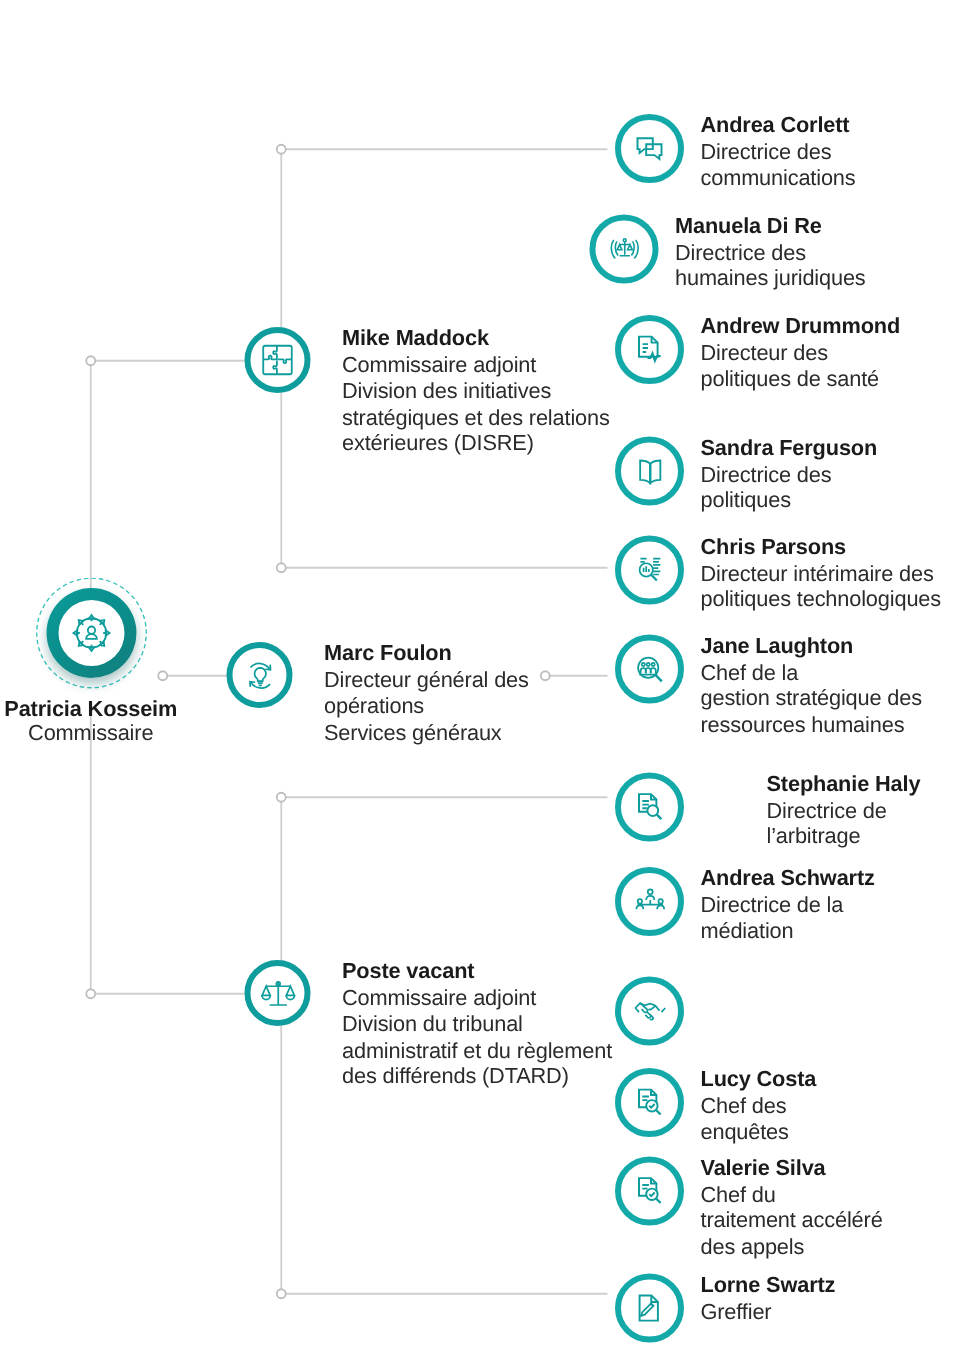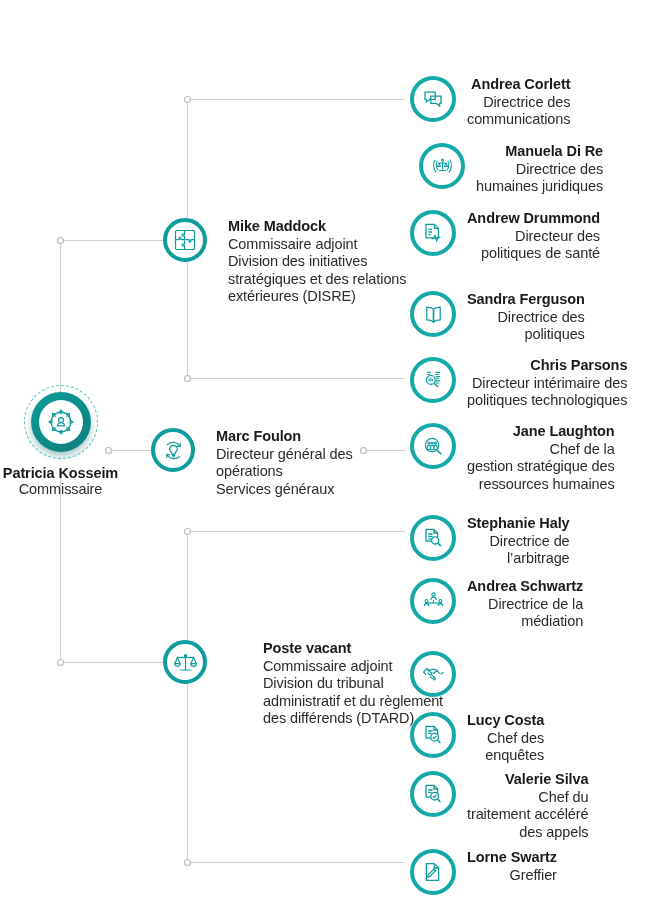--- a/index.html
+++ b/index.html
@@ -42,21 +42,21 @@
     font-size: 14.5px;
     color: #2b2b2b;
     letter-spacing: -0.1px;
   }
 
   
   .leaf .ring {
     width: 46px; height: 46px;
     border: 4px solid #14a9a9;
   }
-  .leaf .labels { margin-left: 11px; text-align: right; }
+  .leaf .labels { margin-left: 11px; }
 
   
   .div-node .ring {
     width: 44px; height: 44px;
     border: 4px solid #0e9c9c;
   }
   .div-node .labels { margin-left: 21px; }
 
   
   #root-node {
@@ -190,21 +190,21 @@
       </svg>
     </div>
     <div class="labels">
       <div class="nm">Marc Foulon</div>
       <div class="ti">Directeur général des</div>
       <div class="ti">opérations</div>
       <div class="ti">Services généraux</div>
     </div>
   </div>
 
-  <div class="node div-node" style="left:163px; top:640px;gap:35px;">
+  <div class="node div-node" style="left:163px; top:640px;">
     <div class="ring">
       <svg width="25" height="25" viewBox="0 0 26 26" fill="none" stroke="#0e9c9c" stroke-width="1.2">
         <path d="M13 4.4v16.4M7 20.8h12"></path>
         <path d="M4.6 7.8h16.8"></path>
         <circle cx="13" cy="6" r="1.3"></circle>
         <path d="M4.6 7.8L1.8 14.2h5.6z"></path>
         <path d="M1.8 14.2a2.8 2.8 0 0 0 5.6 0"></path>
         <path d="M21.4 7.8l-2.8 6.4h5.6z"></path>
         <path d="M18.6 14.2a2.8 2.8 0 0 0 5.6 0"></path>
       </svg>
@@ -225,21 +225,21 @@
         <path d="M9.8 9.2h10.2v7.2h-1.4V19l-3.2-2.6H9.8z"></path>
       </svg>
     </div>
     <div class="labels">
       <div class="nm">Andrea Corlett</div>
       <div class="ti">Directrice des</div>
       <div class="ti">communications</div>
     </div>
   </div>
 
-  <div class="node leaf" style="left:419px; top:143px;">
+  <div class="node leaf" style="left:393px; top:143px;">
     <div class="ring">
       <svg width="25" height="25" viewBox="0 0 26 26" fill="none" stroke="#0e9c9c" stroke-width="1.1">
         <path d="M5.4 6.2C3 9 3 15.4 6.4 19M20.6 6.2C23 9 23 15.4 19.6 19"></path>
         <path d="M7.6 7.2c-1.6 2.2-1.6 7 .8 9.8M18.4 7.2c1.6 2.2 1.6 7-.8 9.8"></path>
         <path d="M13 7.6v8.8M9.4 17.2h7.2"></path>
         <circle cx="13" cy="6.4" r="1"></circle>
         <path d="M9.4 9.4h7.2"></path>
         <path d="M9.4 9.4L7.8 13h3.2z"></path>
         <path d="M16.6 9.4L15 13h3.2z"></path>
       </svg>
@@ -314,21 +314,21 @@
       </svg>
     </div>
     <div class="labels">
       <div class="nm">Jane Laughton</div>
       <div class="ti">Chef de la</div>
       <div class="ti">gestion stratégique des</div>
       <div class="ti">ressources humaines</div>
     </div>
   </div>
 
-  <div class="node leaf" style="left:410px; top:515px;">
+  <div class="node leaf" style="left:410px; top:515px;gap:44px;">
     <div class="ring">
       <svg width="24" height="24" viewBox="0 0 24 24" fill="none" stroke="#0e9c9c" stroke-width="1.3">
         <path d="M5 3.4h8l3.6 3.6v8.2H5z"></path>
         <path d="M13 3.4V7h3.6"></path>
         <path d="M7.2 8h4.4M7.2 10.4h4.4M7.2 12.8h3"></path>
         <circle cx="14.2" cy="14.4" r="3.6" fill="#ffffff"></circle>
         <path d="M16.9 17.1l3 3" stroke-width="1.6"></path>
       </svg>
     </div>
     <div class="labels">

